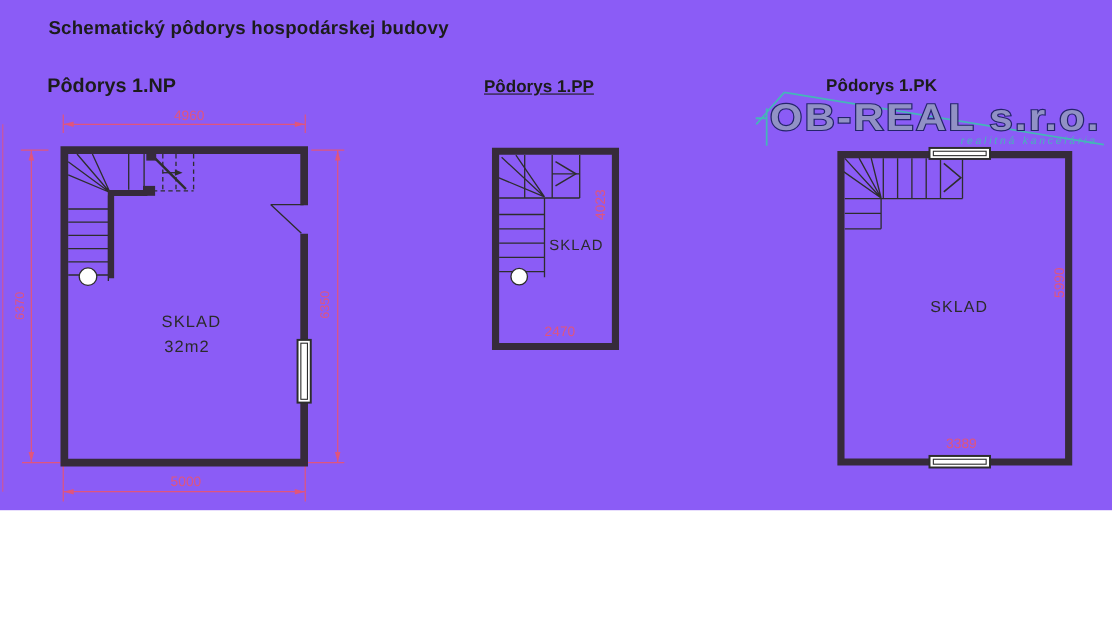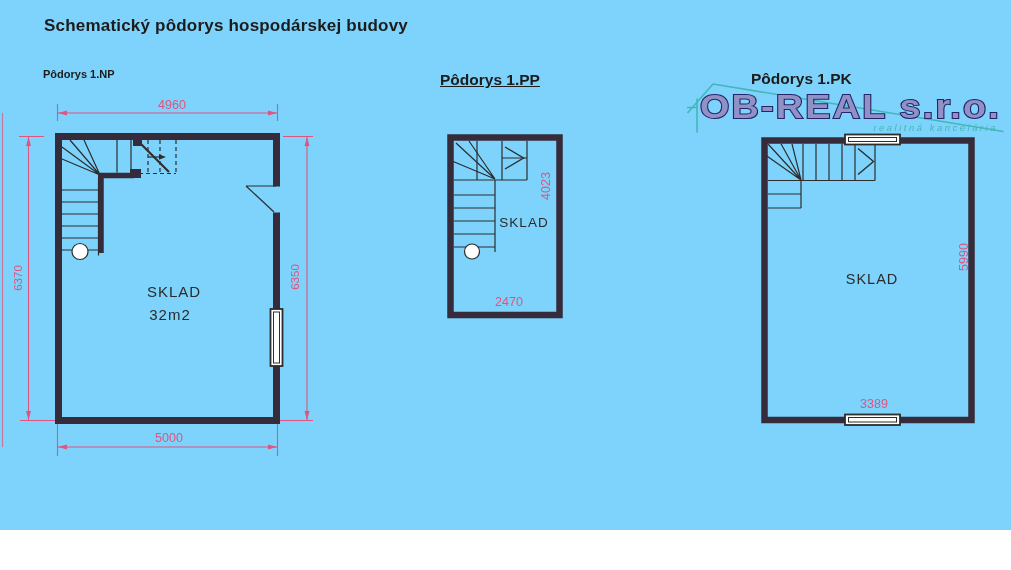--- a/index.html
+++ b/index.html
@@ -1,24 +1,24 @@
 <!DOCTYPE html>
 <html style="--wall: #362b3a; --line: #2d2d2d; --dimension-pink: #e0557d; --logo-purple: #9191c5; --logo-outline: #24246a; --logo-teal: #45b6b8; --text: #1c1c1c;"><head>
 <meta charset="utf-8">
 <style>
   :root{
     --wall:#362b3a; --line:#2d2d2d; --dimension-pink:#e0557d;
     --logo-purple:#9191c5; --logo-outline:#24246a; --logo-teal:#45b6b8; --text:#1c1c1c;
   }
   html,body{margin:0;padding:0;background:#fff;}
-  #stage{position:relative;width:1011px;height:530px;background:#7dd3fc;overflow:hidden;
+  #stage{position:relative;width:1011px;height:464px;background:#8b5cf6;overflow:hidden;
          font-family:"Liberation Sans",sans-serif;}
   .heading{position:absolute;color:var(--text);font-weight:bold;white-space:nowrap;}
   #doc-title{left:44px;top:16px;font-size:17px;letter-spacing:.2px;}
-  #h-np{left:43px;top:68px;font-size:11px;}
+  #h-np{left:43px;top:68px;font-size:18px;}
   #h-pp{left:440px;top:71px;font-size:15.5px;text-decoration:underline;}
   #h-pk{left:751px;top:70px;font-size:15.5px;z-index:3;}
   svg{position:absolute;left:0;top:0;z-index:1;}
   .wall{stroke:var(--wall);stroke-width:7;fill:none;}
   .wall-m{stroke:var(--wall);stroke-width:6.5;fill:none;}
   .wall-i{stroke:var(--wall);stroke-width:5.5;fill:none;}
   .wallfill{fill:var(--wall);stroke:none;}
   .thin{stroke:var(--line);stroke-width:1.2;fill:none;}
   .thin13{stroke:var(--line);stroke-width:1.4;fill:none;}
   .dash{stroke:var(--line);stroke-width:1.2;fill:none;stroke-dasharray:4 3;}

